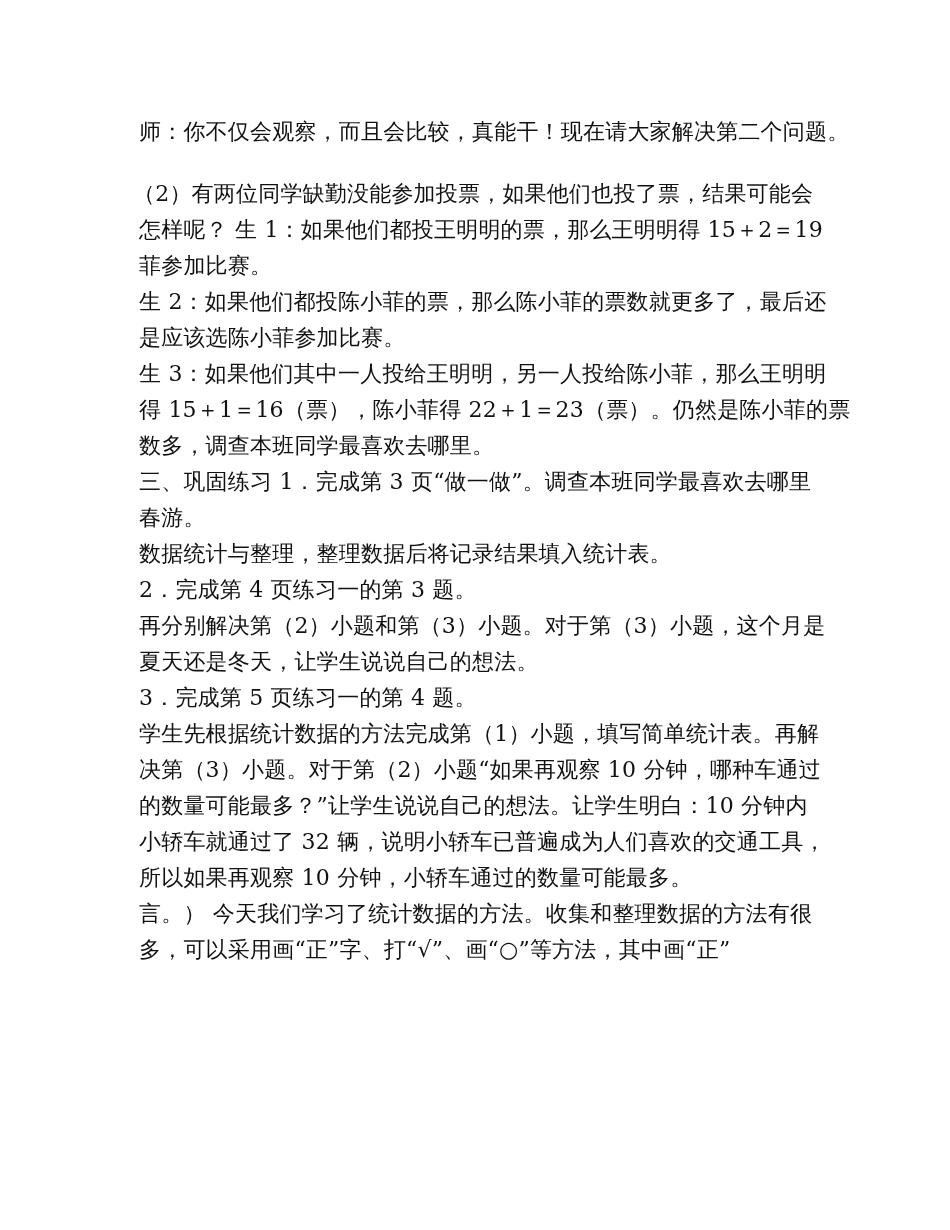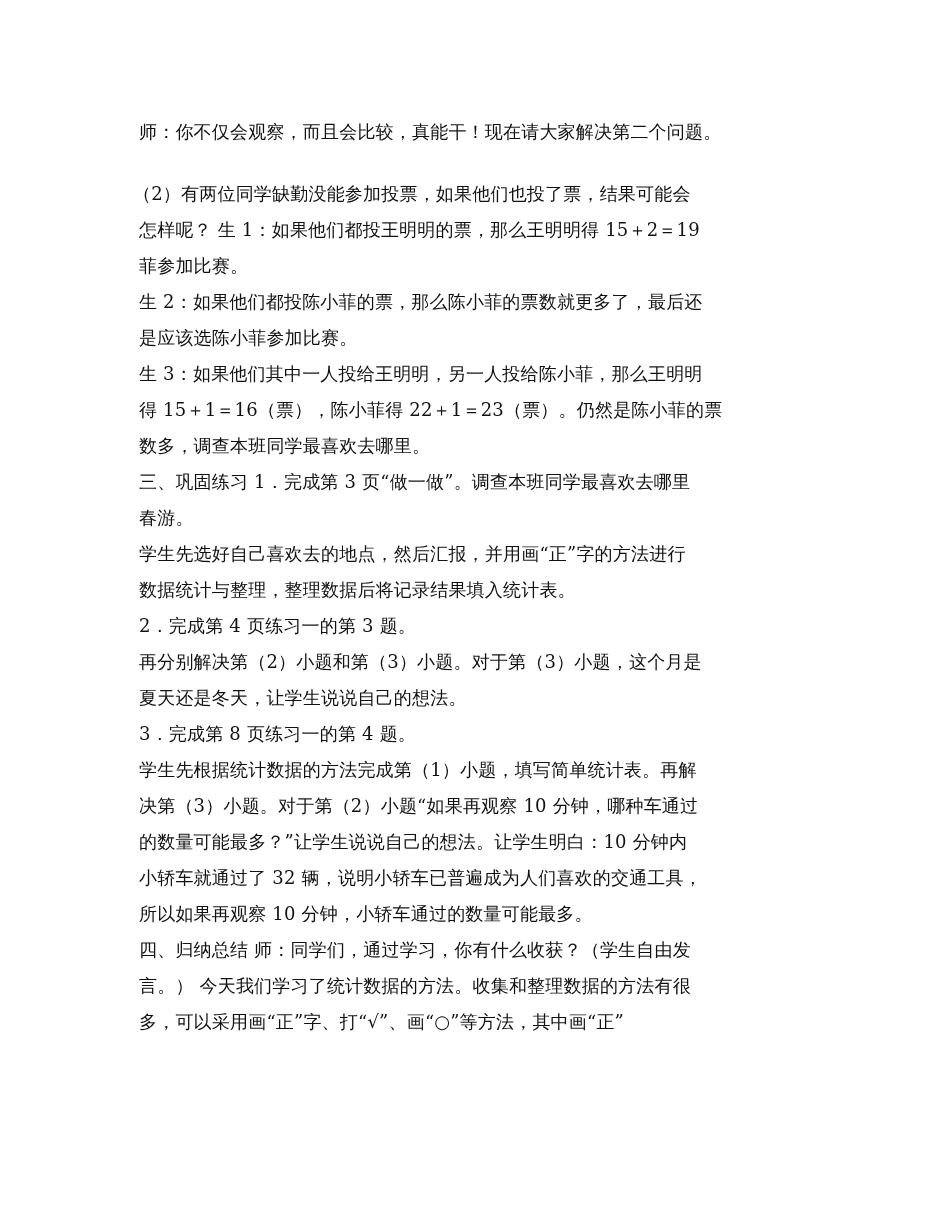--- a/index.html
+++ b/index.html
@@ -1,45 +1,43 @@
 <!DOCTYPE html>
 <html><head>
 <meta charset="utf-8">
 <style>
   html, body { margin: 0; padding: 0; background: #ffffff; }
   body { width: 950px; height: 1230px; position: relative; overflow: hidden;
          font-family: "DejaVu Serif", "Liberation Serif", serif; color: #111; }
   .page { position: absolute; left: 139px; top: 114px; width: 680px; }
-  .line { font-size: 18px; line-height: 36px; height: 36px; white-space: nowrap; letter-spacing: 0.2px; }
+  .line { font-size: 22px; line-height: 36px; height: 36px; white-space: nowrap; letter-spacing: 0.2px; }
   .gap { height: 26px; }
   .indent-left { margin-left: -6px; }
 </style>
 </head>
 <body>
 
 <div class="page">
   <div class="line">师：你不仅会观察，而且会比较，真能干！现在请大家解决第二个问题。</div>
   <div class="gap"></div>
   <div class="line indent-left">（2）有两位同学缺勤没能参加投票，如果他们也投了票，结果可能会</div>
   <div class="line">怎样呢？ 生 1：如果他们都投王明明的票，那么王明明得 15＋2＝19</div>
   <div class="line">菲参加比赛。</div>
   <div class="line">生 2：如果他们都投陈小菲的票，那么陈小菲的票数就更多了，最后还</div>
   <div class="line">是应该选陈小菲参加比赛。</div>
   <div class="line">生 3：如果他们其中一人投给王明明，另一人投给陈小菲，那么王明明</div>
   <div class="line">得 15＋1＝16（票），陈小菲得 22＋1＝23（票）。仍然是陈小菲的票</div>
   <div class="line">数多，调查本班同学最喜欢去哪里。</div>
   <div class="line">三、巩固练习 1．完成第 3 页“做一做”。调查本班同学最喜欢去哪里</div>
   <div class="line">春游。</div>
-  <div class="line">学生先选好自己喜欢去的地点，然后汇报，并用画“正”字的方法进行</div>
   <div class="line">数据统计与整理，整理数据后将记录结果填入统计表。</div>
   <div class="line">2．完成第 4 页练习一的第 3 题。</div>
   <div class="line">再分别解决第（2）小题和第（3）小题。对于第（3）小题，这个月是</div>
   <div class="line">夏天还是冬天，让学生说说自己的想法。</div>
-  <div class="line">3．完成第 8 页练习一的第 4 题。</div>
+  <div class="line">3．完成第 5 页练习一的第 4 题。</div>
   <div class="line">学生先根据统计数据的方法完成第（1）小题，填写简单统计表。再解</div>
   <div class="line">决第（3）小题。对于第（2）小题“如果再观察 10 分钟，哪种车通过</div>
   <div class="line">的数量可能最多？”让学生说说自己的想法。让学生明白：10 分钟内</div>
   <div class="line">小轿车就通过了 32 辆，说明小轿车已普遍成为人们喜欢的交通工具，</div>
   <div class="line">所以如果再观察 10 分钟，小轿车通过的数量可能最多。</div>
-  <div class="line">四、归纳总结 师：同学们，通过学习，你有什么收获？（学生自由发</div>
   <div class="line">言。） 今天我们学习了统计数据的方法。收集和整理数据的方法有很</div>
   <div class="line">多，可以采用画“正”字、打“√”、画“○”等方法，其中画“正”</div>
 </div>
 
 </body></html>

